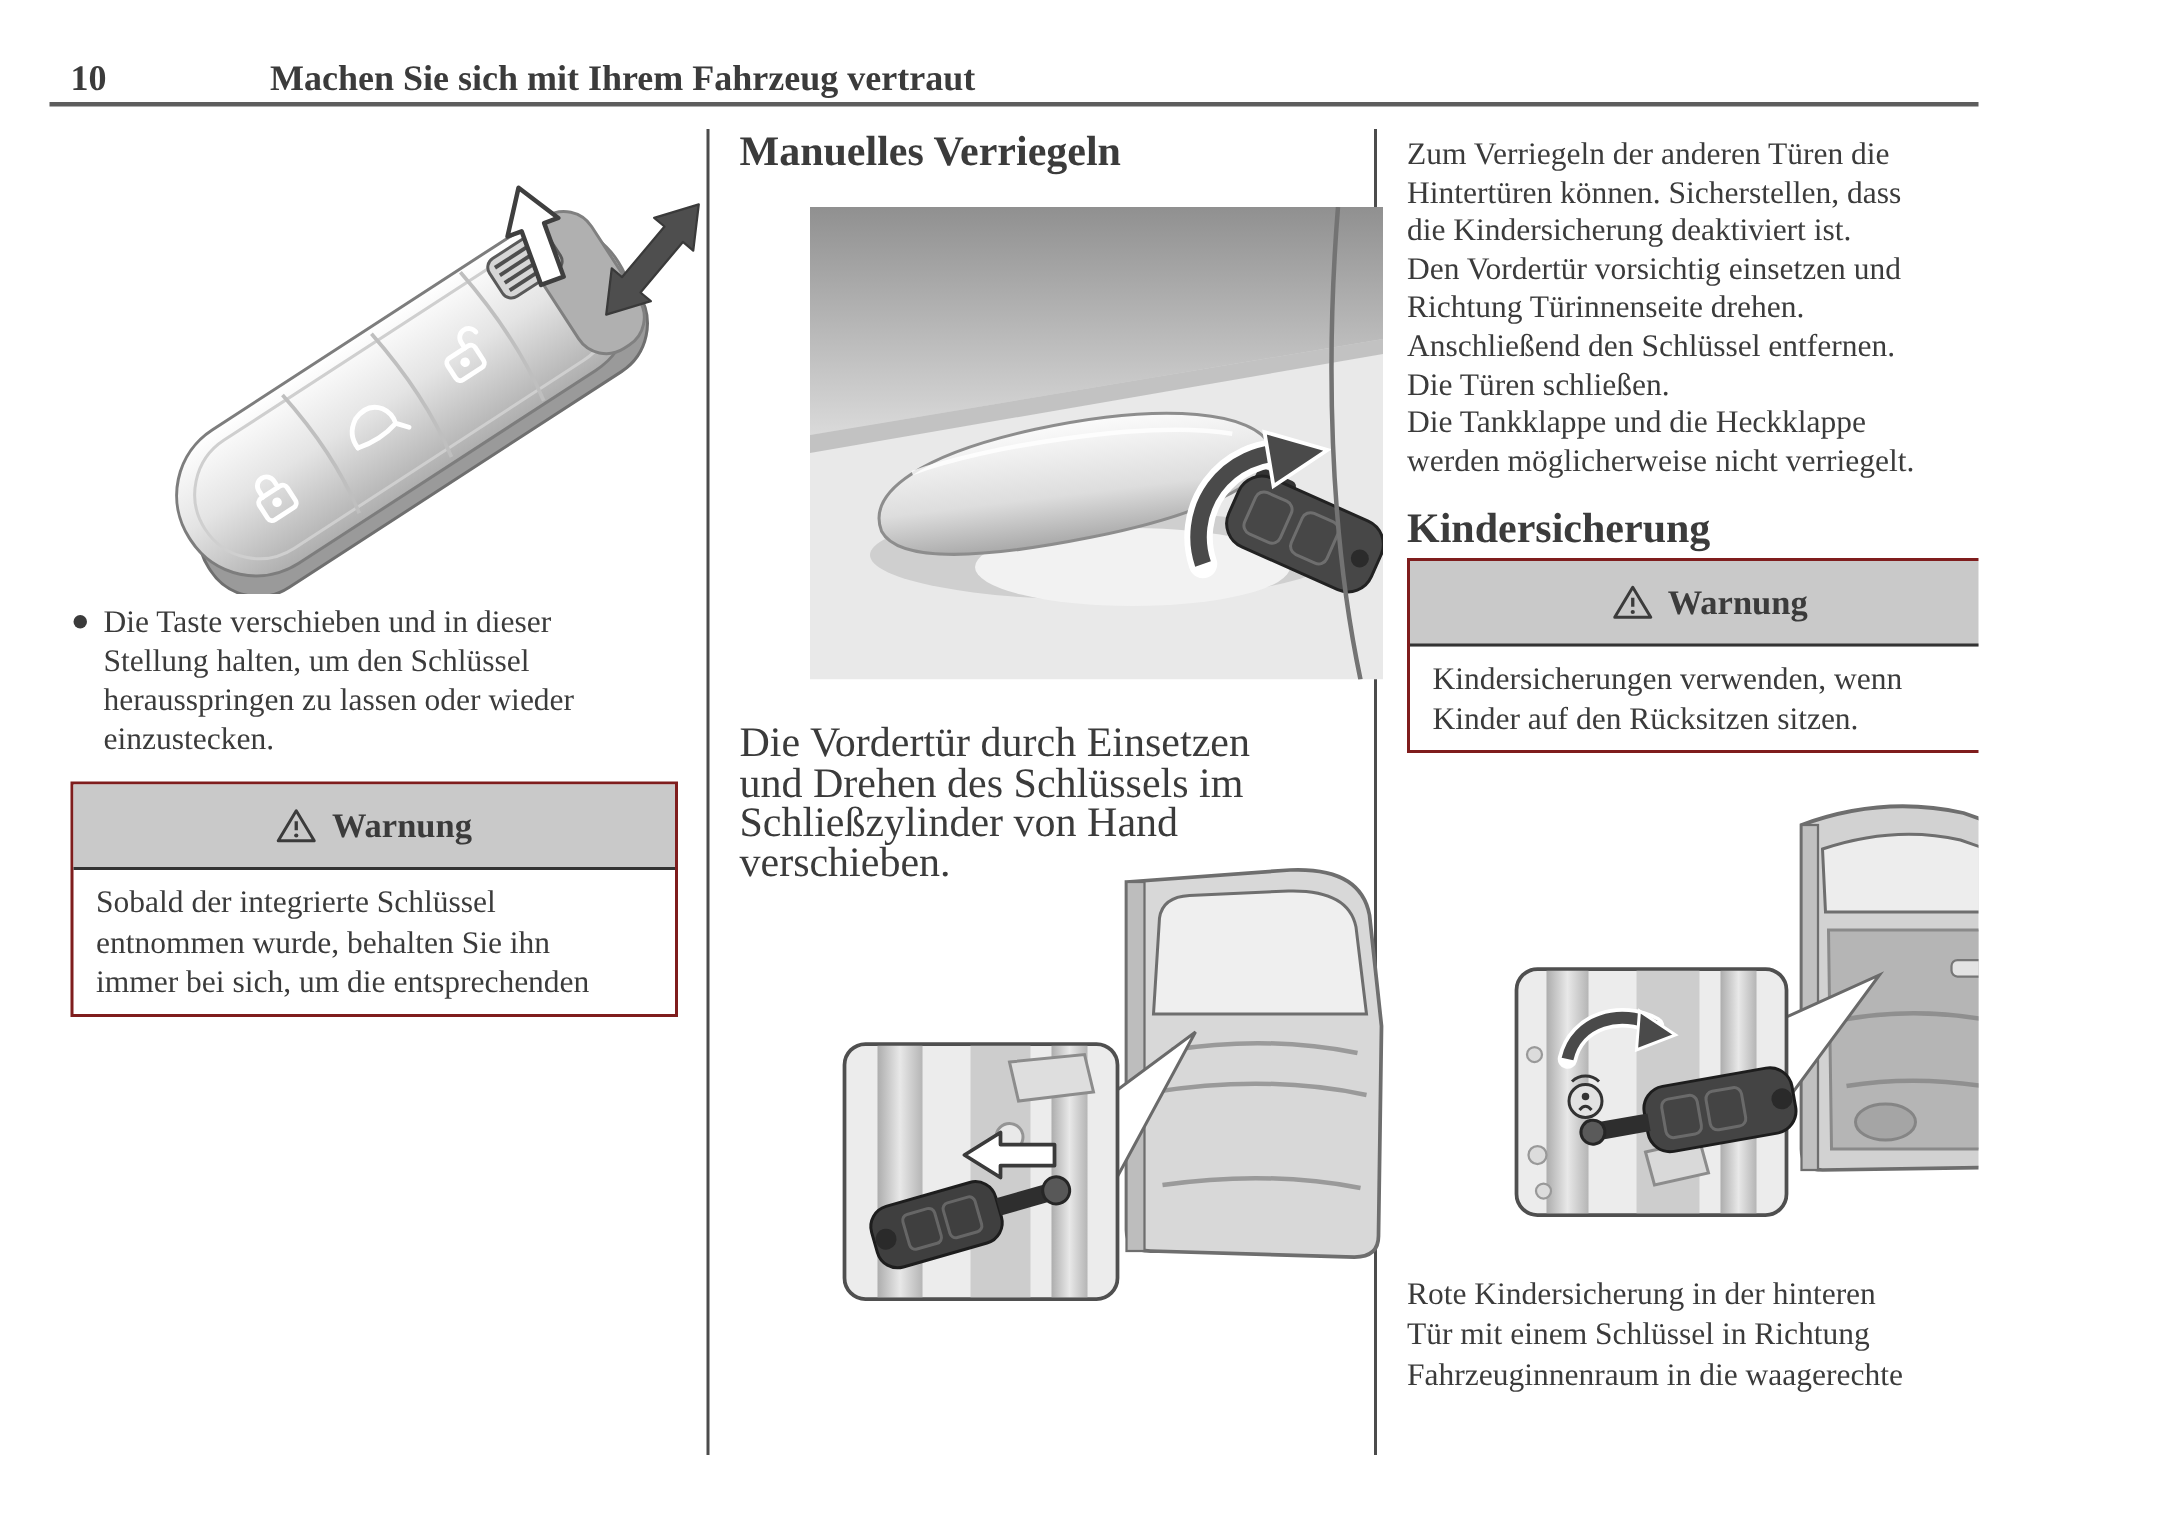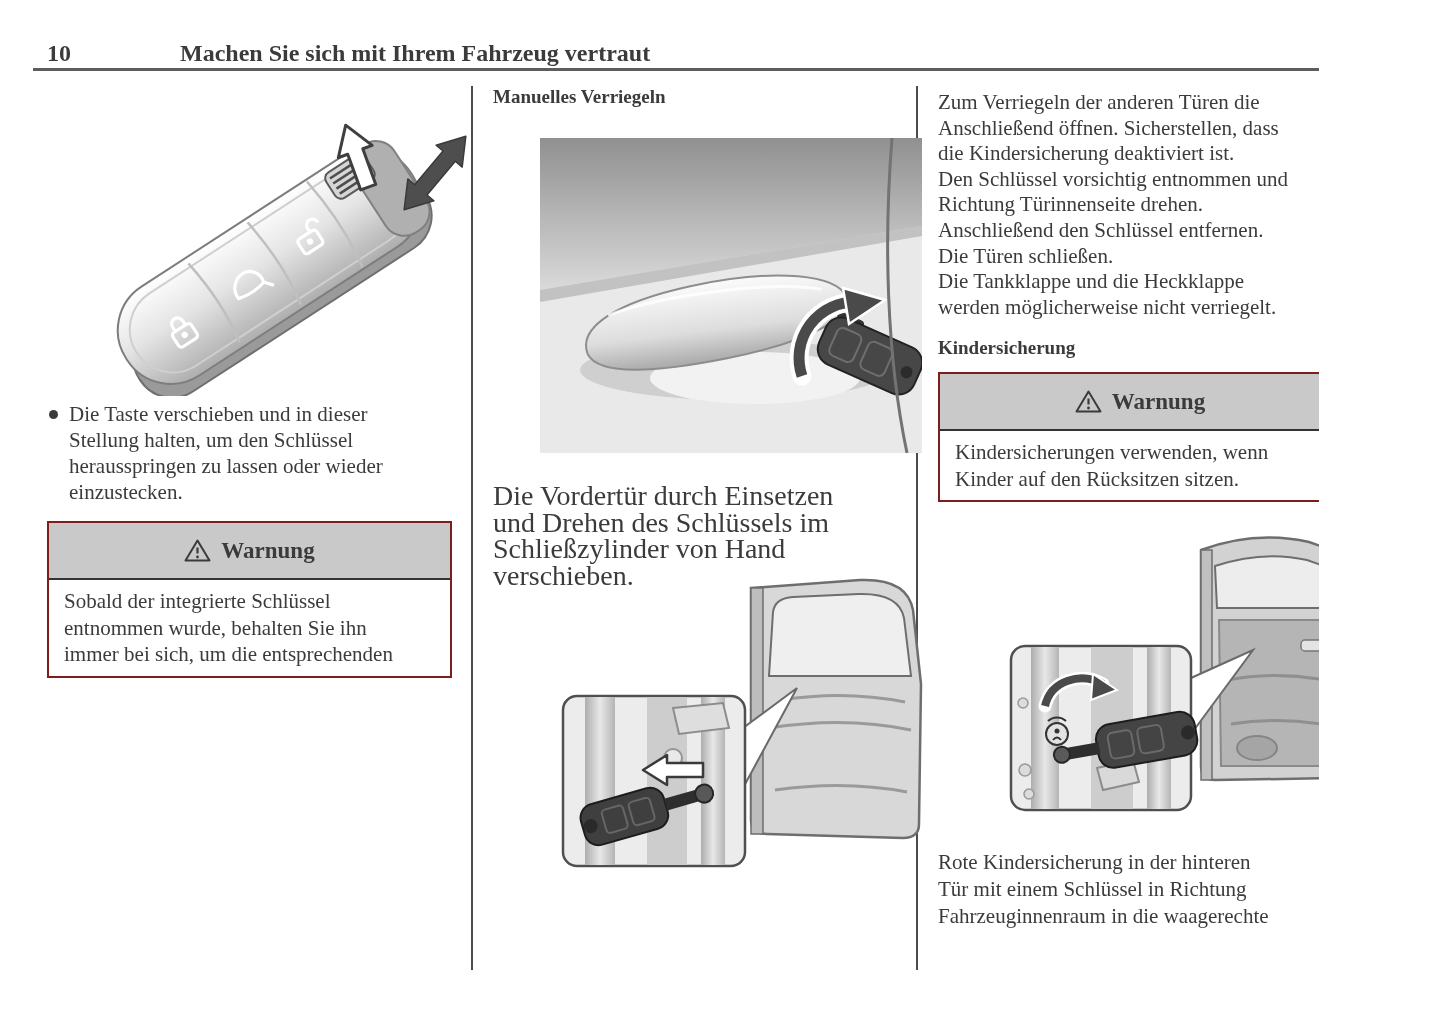--- a/index.html
+++ b/index.html
@@ -11,21 +11,21 @@
   .hrule{left:33px;top:68px;width:1309px;height:3px;background:#5d5d5d;}
   .divider{top:86px;width:2px;height:884px;background:#4c4c4c;}
   .div1{left:471px;} .div2{left:916px;}
 
   .body-lines div{font-size:21px;line-height:26px;}
   .rc-lines div{font-size:21px;line-height:25.6px;}
 
   .bullet-item{left:47px;top:401px;width:405px;display:flex;}
   .bullet-dot{width:9px;height:9px;border-radius:50%;background:#3b3b3b;margin:9px 11px 0 2px;flex:0 0 auto;}
 
-  .heading{font-size:19px;font-weight:700;margin:0;}
+  .heading{font-size:28px;font-weight:700;margin:0;}
   .mid-heading{left:493px;top:86px;}
   .right-heading{left:938px;top:337px;}
 
   .warnbox{border:2px solid #7f1d1d;background:#ffffff;}
   .warn1{left:47px;top:521px;width:401px;}
   .warn2{left:938px;top:372px;width:400px;}
   .warnhead{height:55px;background:#c9c9c9;border-bottom:2px solid #333333;
             display:flex;align-items:center;justify-content:center;gap:10px;
             font-size:23px;font-weight:700;}
   .warnbody{padding:8px 15px;}
@@ -222,25 +222,25 @@
       </g>
       <g transform="translate(118,194)">
         <path d="M -30,0 L -6,-15 L -6,-7 L 30,-7 L 30,7 L -6,7 L -6,15 Z" fill="#ffffff" stroke="#3a3a3a" stroke-width="2.5" stroke-linejoin="round"></path>
       </g>
     </svg>
   </figure>
 
   <div class="abs right-paragraphs">
     <div class="rc-lines">
         <div>Zum Verriegeln der anderen Türen die</div>
-        <div>Anschließend öffnen. Sicherstellen, dass</div>
+        <div>Hintertüren können. Sicherstellen, dass</div>
         <div>die Kindersicherung deaktiviert ist.</div>
       </div>
     <div class="rc-lines">
-        <div>Den Schlüssel vorsichtig entnommen und</div>
+        <div>Den Vordertür vorsichtig einsetzen und</div>
         <div>Richtung Türinnenseite drehen.</div>
         <div>Anschließend den Schlüssel entfernen.</div>
         <div>Die Türen schließen.</div>
       </div>
     <div class="rc-lines">
         <div>Die Tankklappe und die Heckklappe</div>
         <div>werden möglicherweise nicht verriegelt.</div>
       </div>
   </div>
 

